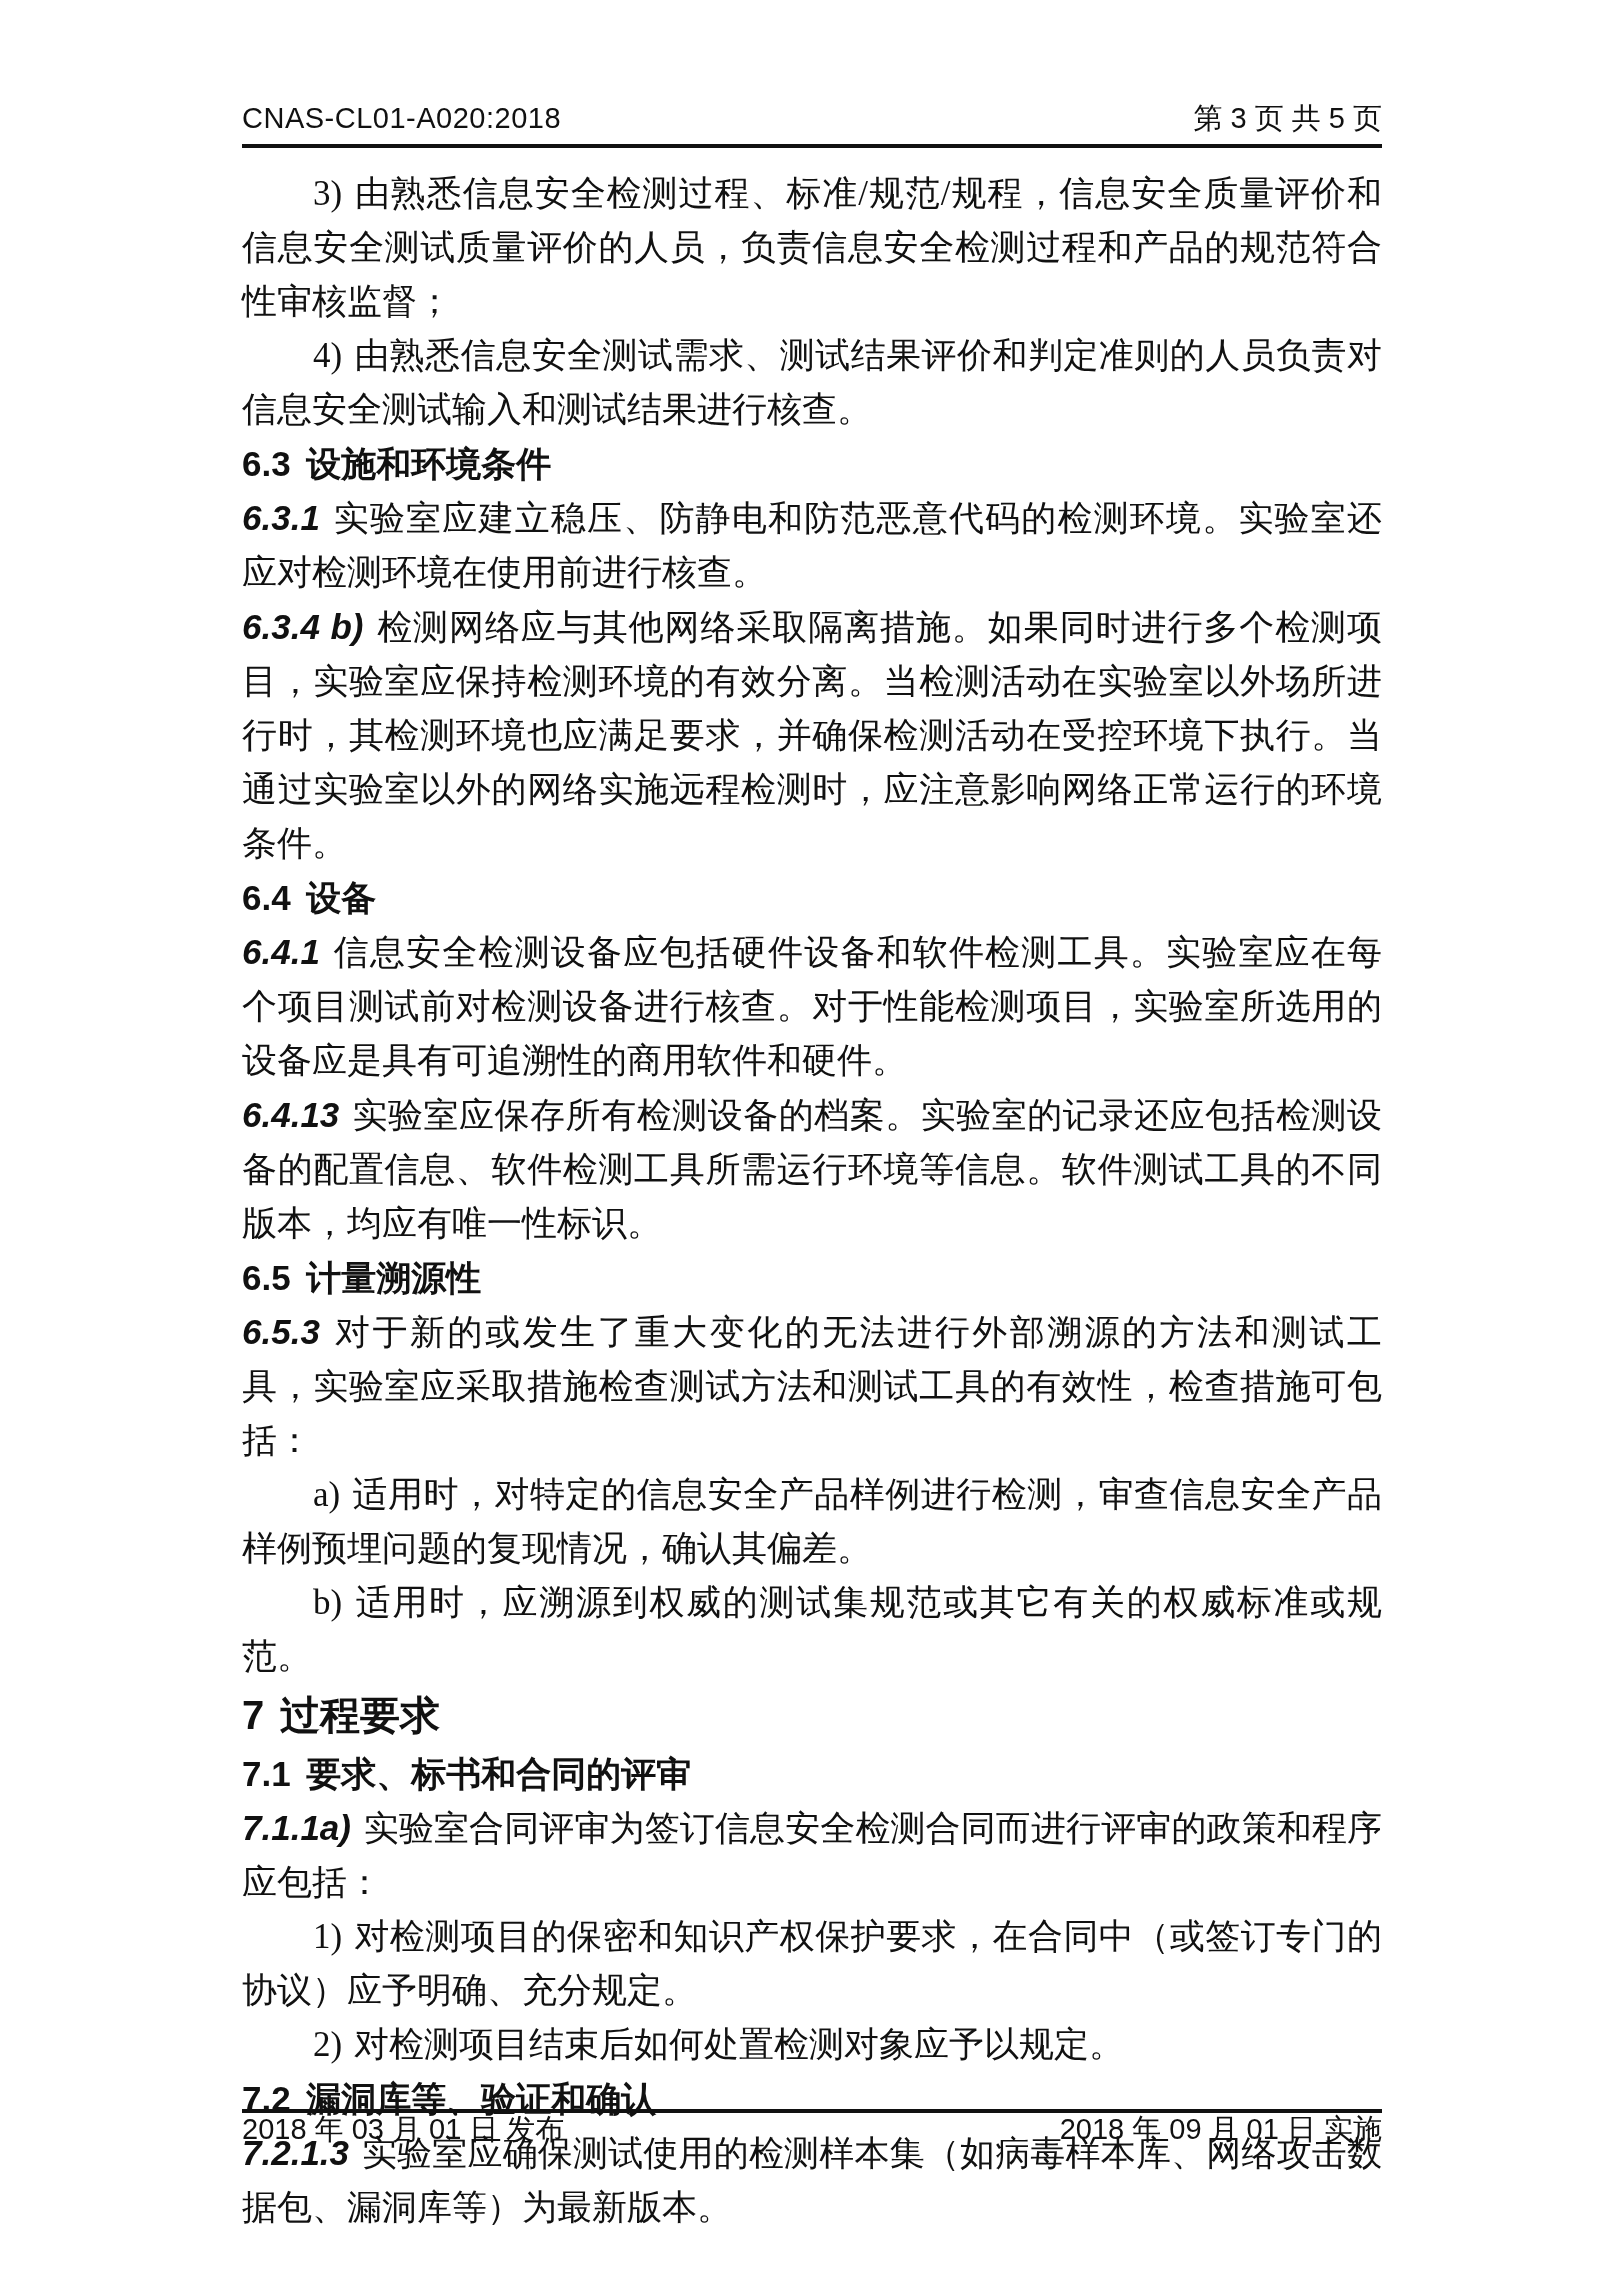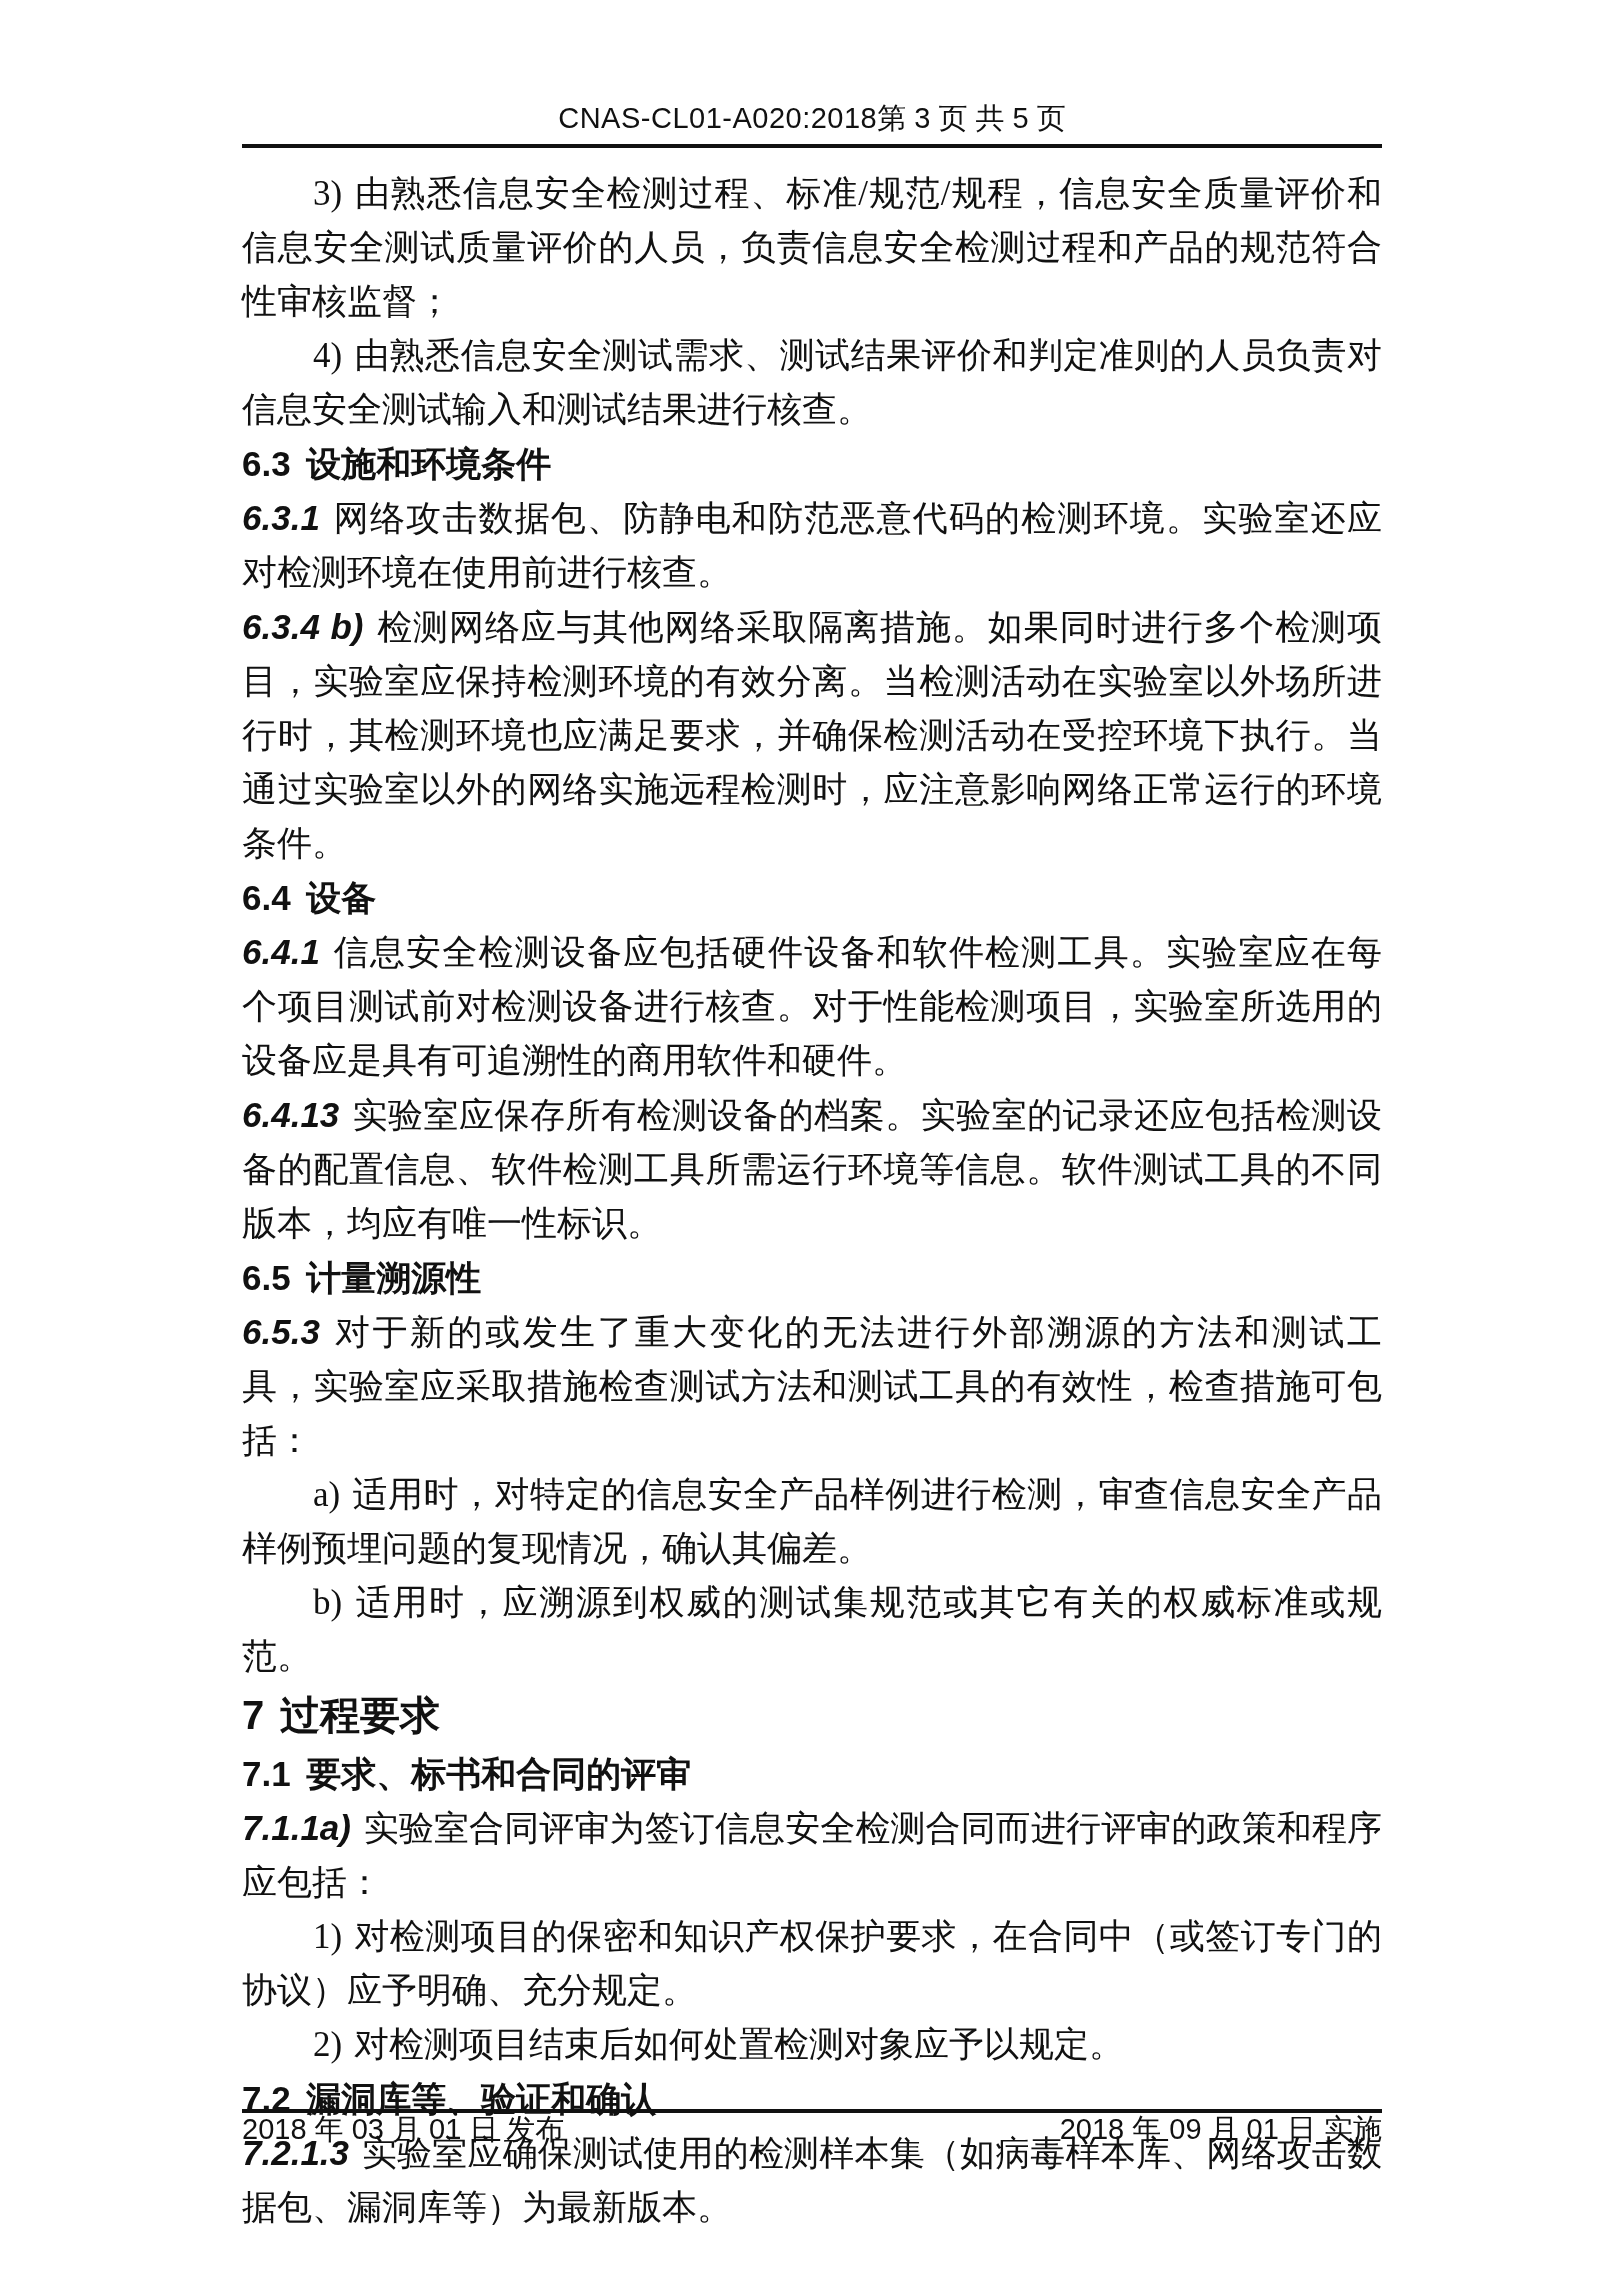--- a/index.html
+++ b/index.html
@@ -12,21 +12,21 @@
     font-family: "Liberation Serif", "DejaVu Serif", serif;
     overflow: hidden;
   }
   
   .header {
     position: absolute;
     left: 242px;
     top: 102px;
     width: 1140px;
     display: flex;
-    justify-content: center;
+    justify-content: space-between;
     align-items: flex-end;
     border-bottom: 4.9px solid #111111;
     padding-bottom: 8.8px;
     font-family: "Liberation Sans", "DejaVu Sans", sans-serif;
     font-size: 29px;
     line-height: 33px;
   }
   .header .doc-code { letter-spacing: 0.5px; }
   
   .main {
@@ -86,21 +86,21 @@
   </div>
 
   <div class="main">
 
     <p class="li"><span class="li-lead">3)</span><span>由熟悉信息安全检测过程、标准/规范/规程，信息安全质量评价和信息安全测试质量评价的人员，负责信息安全检测过程和产品的规范符合性审核监督；</span></p>
 
     <p class="li"><span class="li-lead">4)</span><span>由熟悉信息安全测试需求、测试结果评价和判定准则的人员负责对信息安全测试输入和测试结果进行核查。</span></p>
 
     <p class="h2"><span class="h-num">6.3</span><span>设施和环境条件</span></p>
 
-    <p><span class="p-lead">6.3.1</span><span>网络攻击数据包、防静电和防范恶意代码的检测环境。实验室还应对检测环境在使用前进行核查。</span></p>
+    <p><span class="p-lead">6.3.1</span><span>实验室应建立稳压、防静电和防范恶意代码的检测环境。实验室还应对检测环境在使用前进行核查。</span></p>
 
     <p><span class="p-lead">6.3.4 b)</span><span>检测网络应与其他网络采取隔离措施。如果同时进行多个检测项目，实验室应保持检测环境的有效分离。当检测活动在实验室以外场所进行时，其检测环境也应满足要求，并确保检测活动在受控环境下执行。当通过实验室以外的网络实施远程检测时，应注意影响网络正常运行的环境条件。</span></p>
 
     <p class="h2"><span class="h-num">6.4</span><span>设备</span></p>
 
     <p><span class="p-lead">6.4.1</span><span>信息安全检测设备应包括硬件设备和软件检测工具。实验室应在每个项目测试前对检测设备进行核查。对于性能检测项目，实验室所选用的设备应是具有可追溯性的商用软件和硬件。</span></p>
 
     <p><span class="p-lead">6.4.13</span><span>实验室应保存所有检测设备的档案。实验室的记录还应包括检测设备的配置信息、软件检测工具所需运行环境等信息。软件测试工具的不同版本，均应有唯一性标识。</span></p>
 
     <p class="h2"><span class="h-num">6.5</span><span>计量溯源性</span></p>

